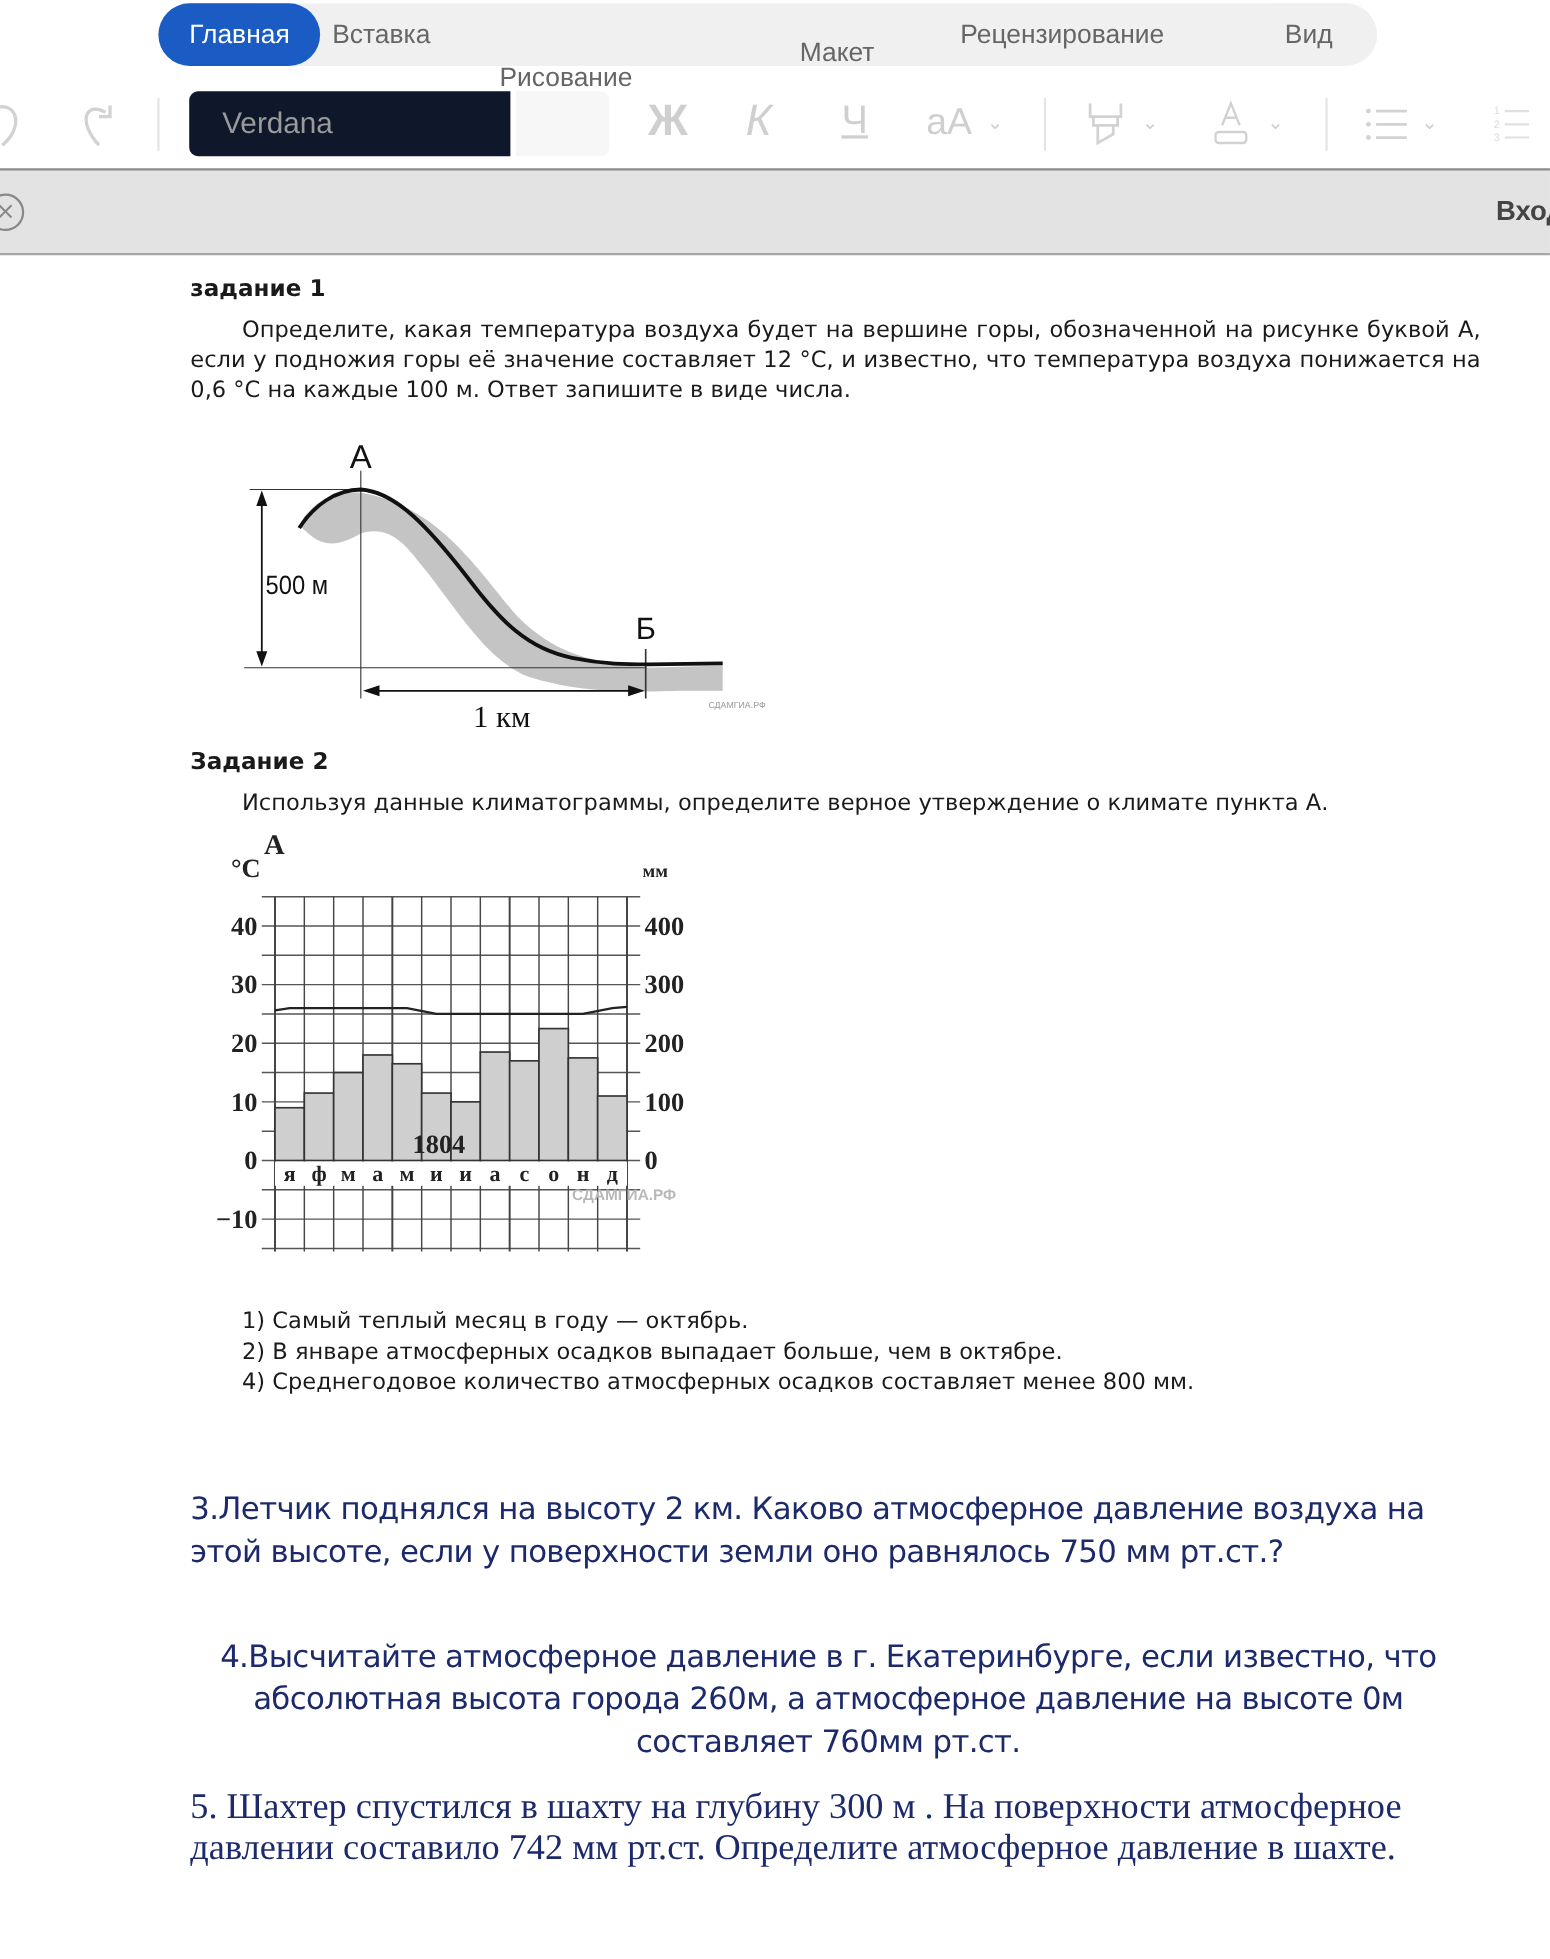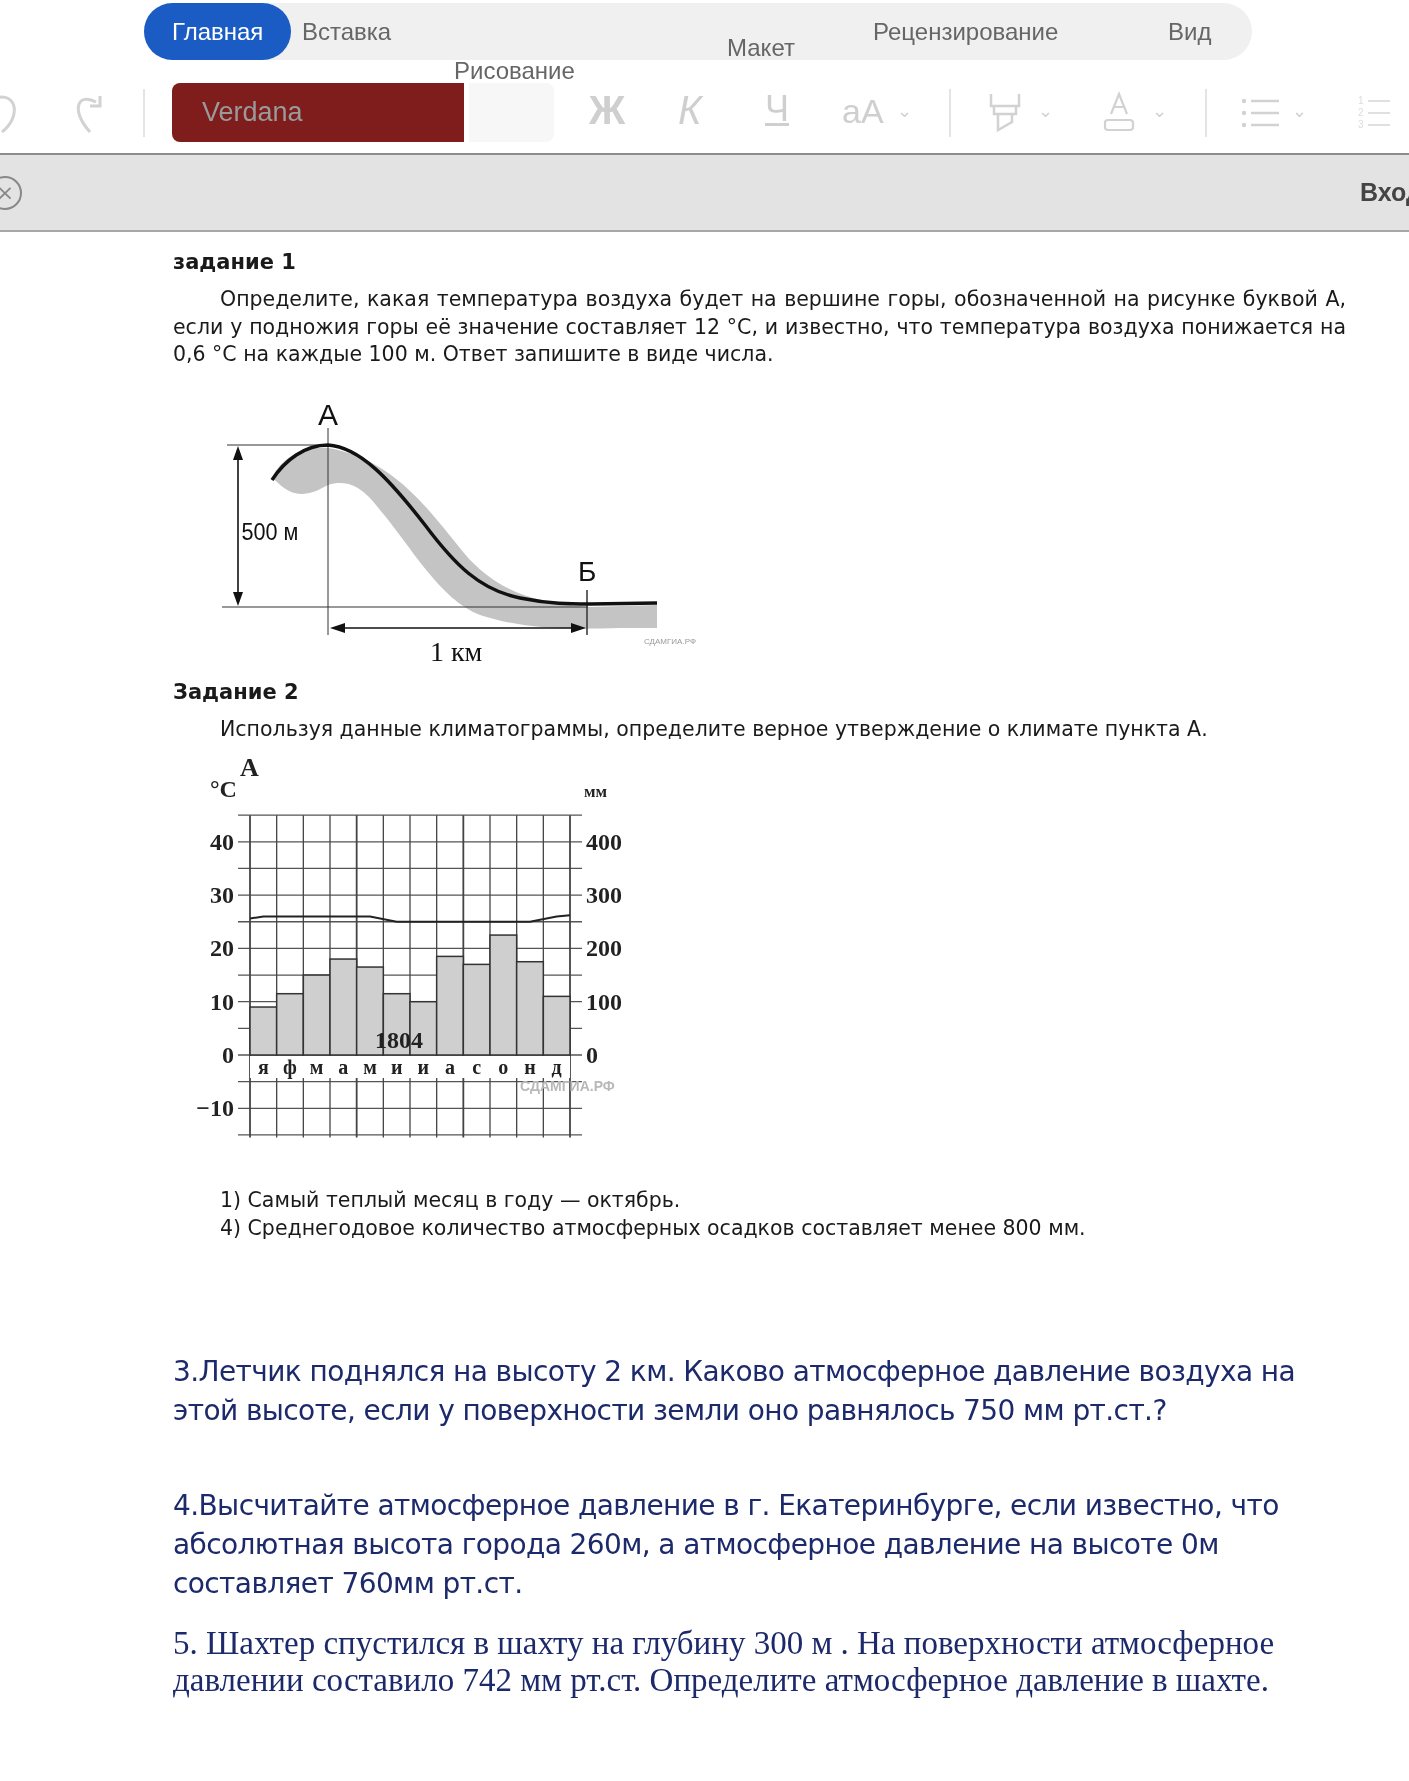--- a/index.html
+++ b/index.html
@@ -7,21 +7,21 @@
   .abs { position:absolute; }
 
   
   #tabbar { left:144px; top:3px; width:1108px; height:57px; background:#f0f0f0; border-radius:29px; }
   .tab { position:absolute; top:0; height:57px; line-height:57px; font-family:"Liberation Sans", sans-serif; font-size:24px; color:#666666; white-space:nowrap; }
   .tab.active { background:#1a5cc4; color:#ffffff; border-radius:29px; padding:0 28px; }
 
   
   .tb-icon { position:absolute; color:#cfcfcf; font-family:"Liberation Sans", sans-serif; }
   .tb-sep { position:absolute; width:2px; background:#e4e4e4; }
-  #font-box { left:172px; top:83px; width:292px; height:59px; background:#7f1d1d; border-radius:8px 0 0 8px; }
+  #font-box { left:172px; top:83px; width:292px; height:59px; background:#0f172a; border-radius:8px 0 0 8px; }
   #size-box { left:469px; top:83px; width:85px; height:59px; background:#f7f7f7; border-radius:0 8px 8px 0; }
   #font-name { position:absolute; left:30px; top:0; line-height:59px; font-family:"Liberation Sans", sans-serif; font-size:27px; color:#9a9a9a; }
 
   
   #banner { left:0; top:153px; width:1409px; height:75px; background:#e3e3e3; border-top:2px solid #8c8c8c; border-bottom:2px solid #a7a7a7; }
   #banner-text { position:absolute; left:51px; top:0; line-height:75px; font-family:"Liberation Sans", sans-serif; font-size:25px; color:#6a6a6a; }
   #banner-login { position:absolute; left:1360px; top:0; line-height:75px; font-family:"Liberation Sans", sans-serif; font-size:25px; font-weight:bold; color:#444; }
   #banner-close { position:absolute; left:-12px; top:21px; width:30px; height:30px; border:2px solid #888; border-radius:50%; color:#888; font-size:22px; line-height:30px; text-align:center; }
 
   
@@ -212,18 +212,19 @@
     </g>
   <text x="70" y="26" font-size="26" font-weight="bold" font-family="Liberation Serif, serif" fill="#222">А</text>
   <text x="40" y="47" font-size="24" font-weight="bold" font-family="Liberation Serif, serif" fill="#222">°С</text>
   <text x="414" y="47" font-size="17" font-weight="bold" font-family="Liberation Serif, serif" fill="#222">мм</text>
   <text x="205" y="298" font-size="24" font-weight="bold" font-family="Liberation Serif, serif" fill="#222">1804</text>
   <text x="350" y="341" font-size="14" font-weight="bold" font-family="Liberation Sans, sans-serif" fill="#b8b8b8">СДАМГИА.РФ</text>
 </svg>
 
 <div class="abs doc opts" style="left:220px;top:1186px;">
   <div>1) Самый теплый месяц в году — октябрь.</div>
+  <div>2) В январе атмосферных осадков выпадает больше, чем в октябре.</div>
   <div>4) Среднегодовое количество атмосферных осадков составляет менее 800 мм.</div>
 </div>
 
 <div class="abs blue-q" style="left:173px;top:1352px;width:1170px;">3.Летчик поднялся на высоту 2 км. Каково атмосферное давление воздуха на этой высоте, если у поверхности земли оно равнялось 750 мм рт.ст.?</div>
-<div class="abs blue-q" style="left:173px;top:1486px;width:1160px;">4.Высчитайте атмосферное давление в  г. Екатеринбурге, если известно, что абсолютная высота города 260м, а атмосферное давление на высоте 0м составляет 760мм рт.ст.</div>
+<div class="abs blue-q" style="left:173px;top:1486px;width:1160px;text-align:center;">4.Высчитайте атмосферное давление в  г. Екатеринбурге, если известно, что абсолютная высота города 260м, а атмосферное давление на высоте 0м составляет 760мм рт.ст.</div>
 <div class="abs serif-q" style="left:173px;top:1625px;width:1200px;">5. Шахтер спустился в шахту на глубину 300 м . На поверхности атмосферное давлении составило 742 мм рт.ст. Определите атмосферное давление в шахте.</div>
 
 </body></html>

